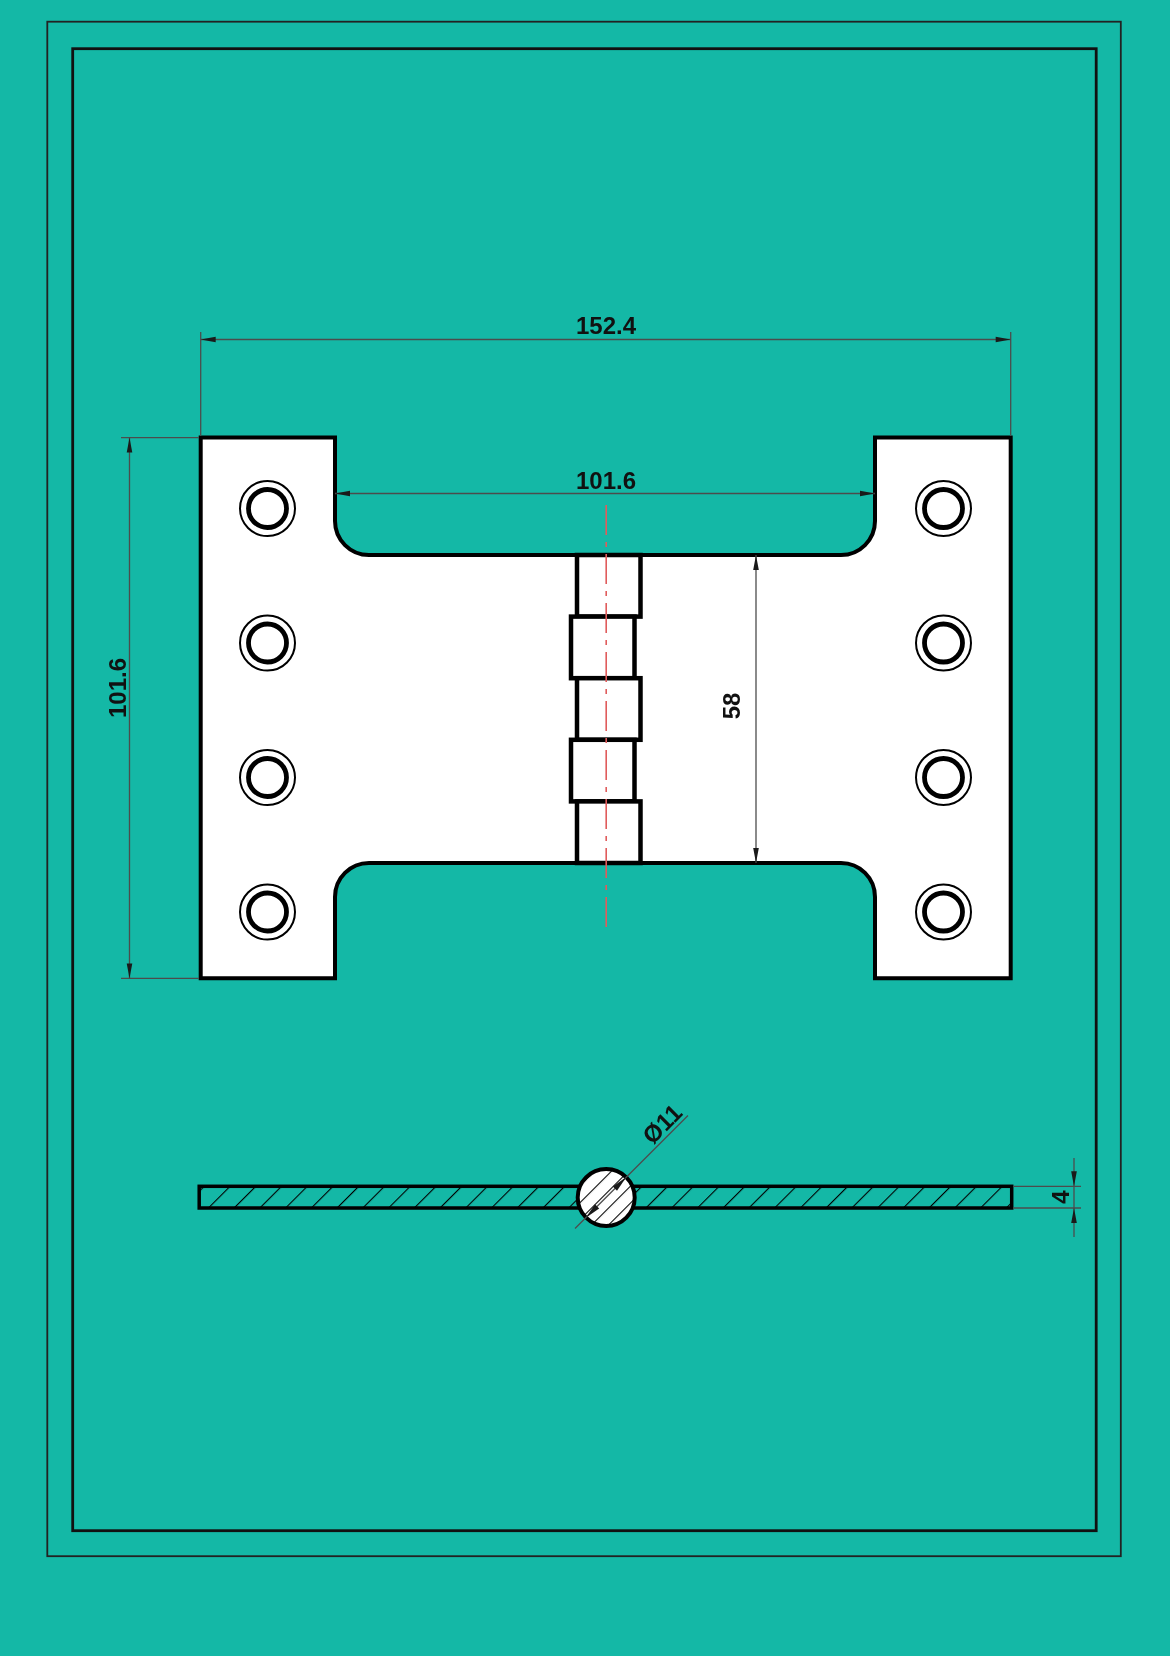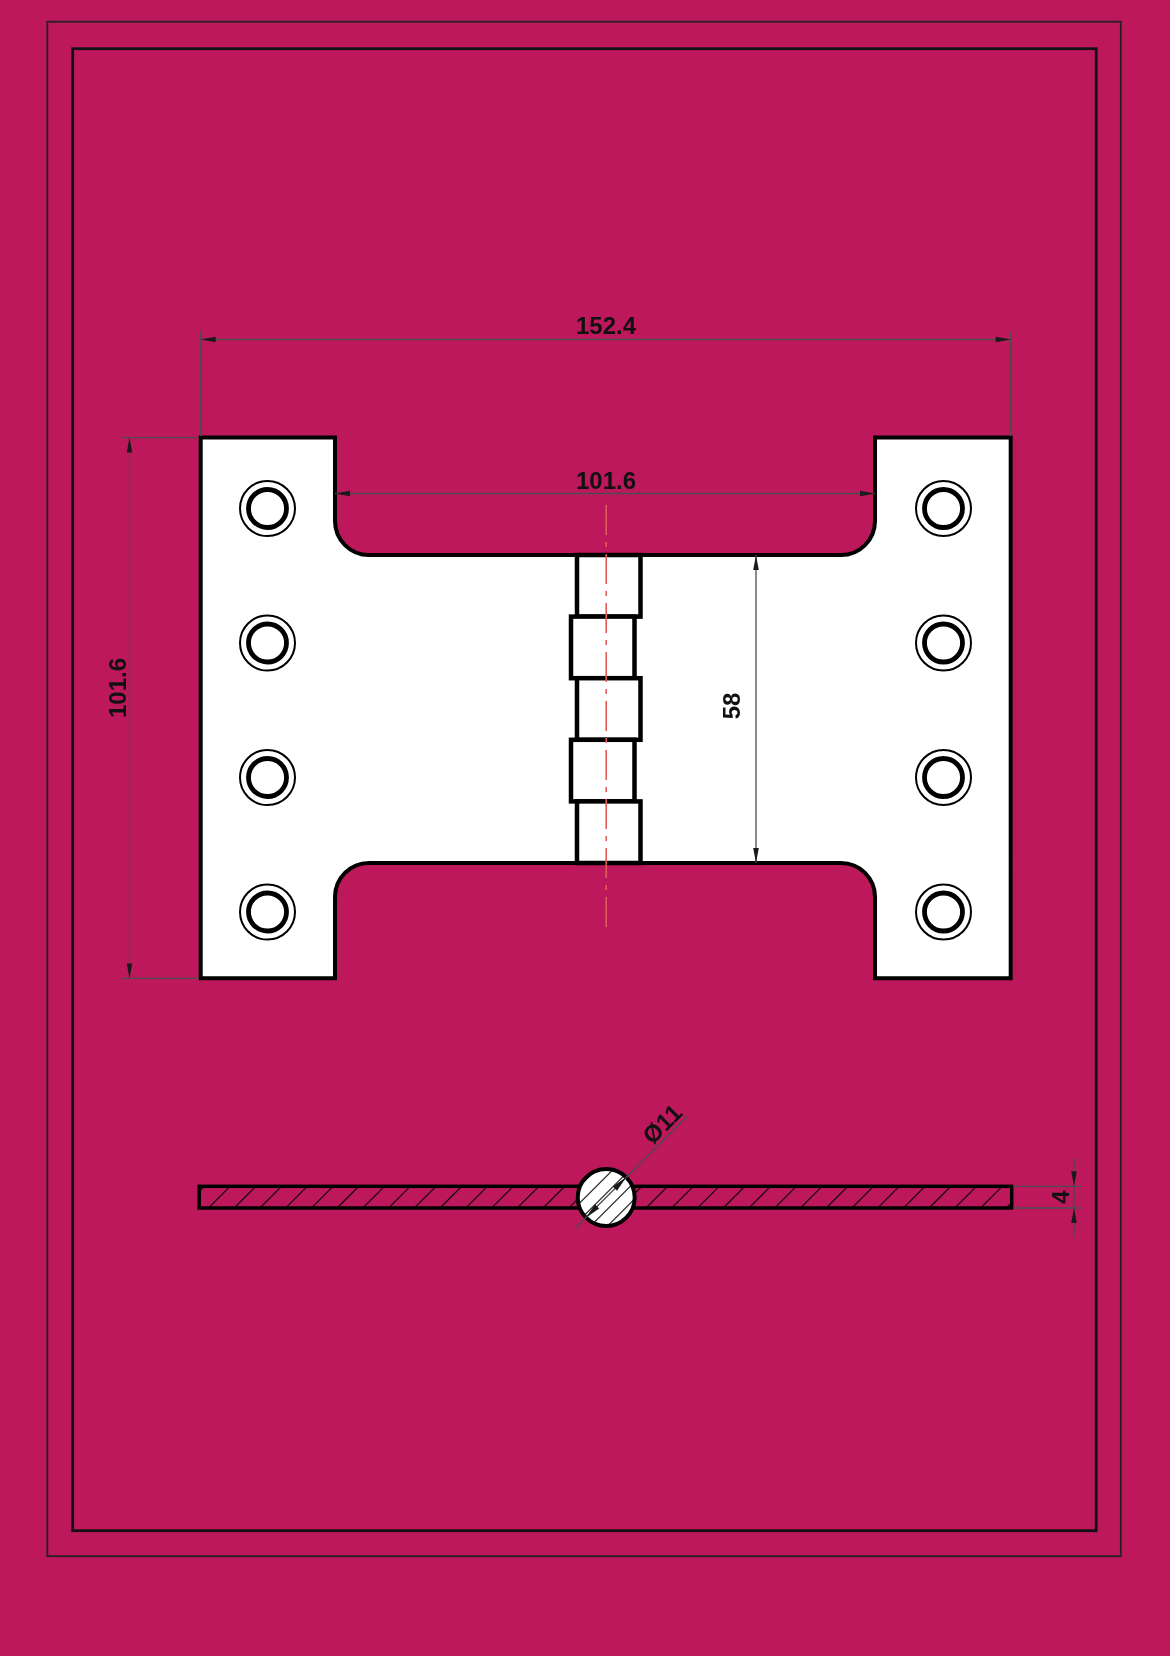--- a/index.html
+++ b/index.html
@@ -1,16 +1,16 @@
 <!DOCTYPE html>
 <html><head>
 <meta charset="utf-8">
 <style>
   html,body{margin:0;padding:0;background:#ffffff;}
-  .page{position:relative;width:1170px;height:1656px;background:#be185d;overflow:hidden;}
+  .page{position:relative;width:1170px;height:1656px;background:#14b8a6;overflow:hidden;}
   svg{display:block;}
   .outline{fill:#fff;stroke:#000;stroke-width:4;stroke-linejoin:miter;}
   .kseg{fill:#fff;stroke:#000;stroke-width:4.5;}
   .dim{stroke:#4c4c4c;stroke-width:1.3;fill:none;}
   .arrow{fill:#1a1a1a;stroke:none;}
   .dimtext{font-family:"Liberation Sans","DejaVu Sans",sans-serif;font-weight:bold;font-size:24px;fill:#111;}
   .center{stroke:#e05c5c;stroke-width:1.6;fill:none;stroke-dasharray:30 7 5 7;}
   .holeOuter{fill:none;stroke:#000;stroke-width:2;}
   .holeInner{fill:none;stroke:#000;stroke-width:4.8;}
   .border-outer{fill:none;stroke:#222;stroke-width:1.8;}

